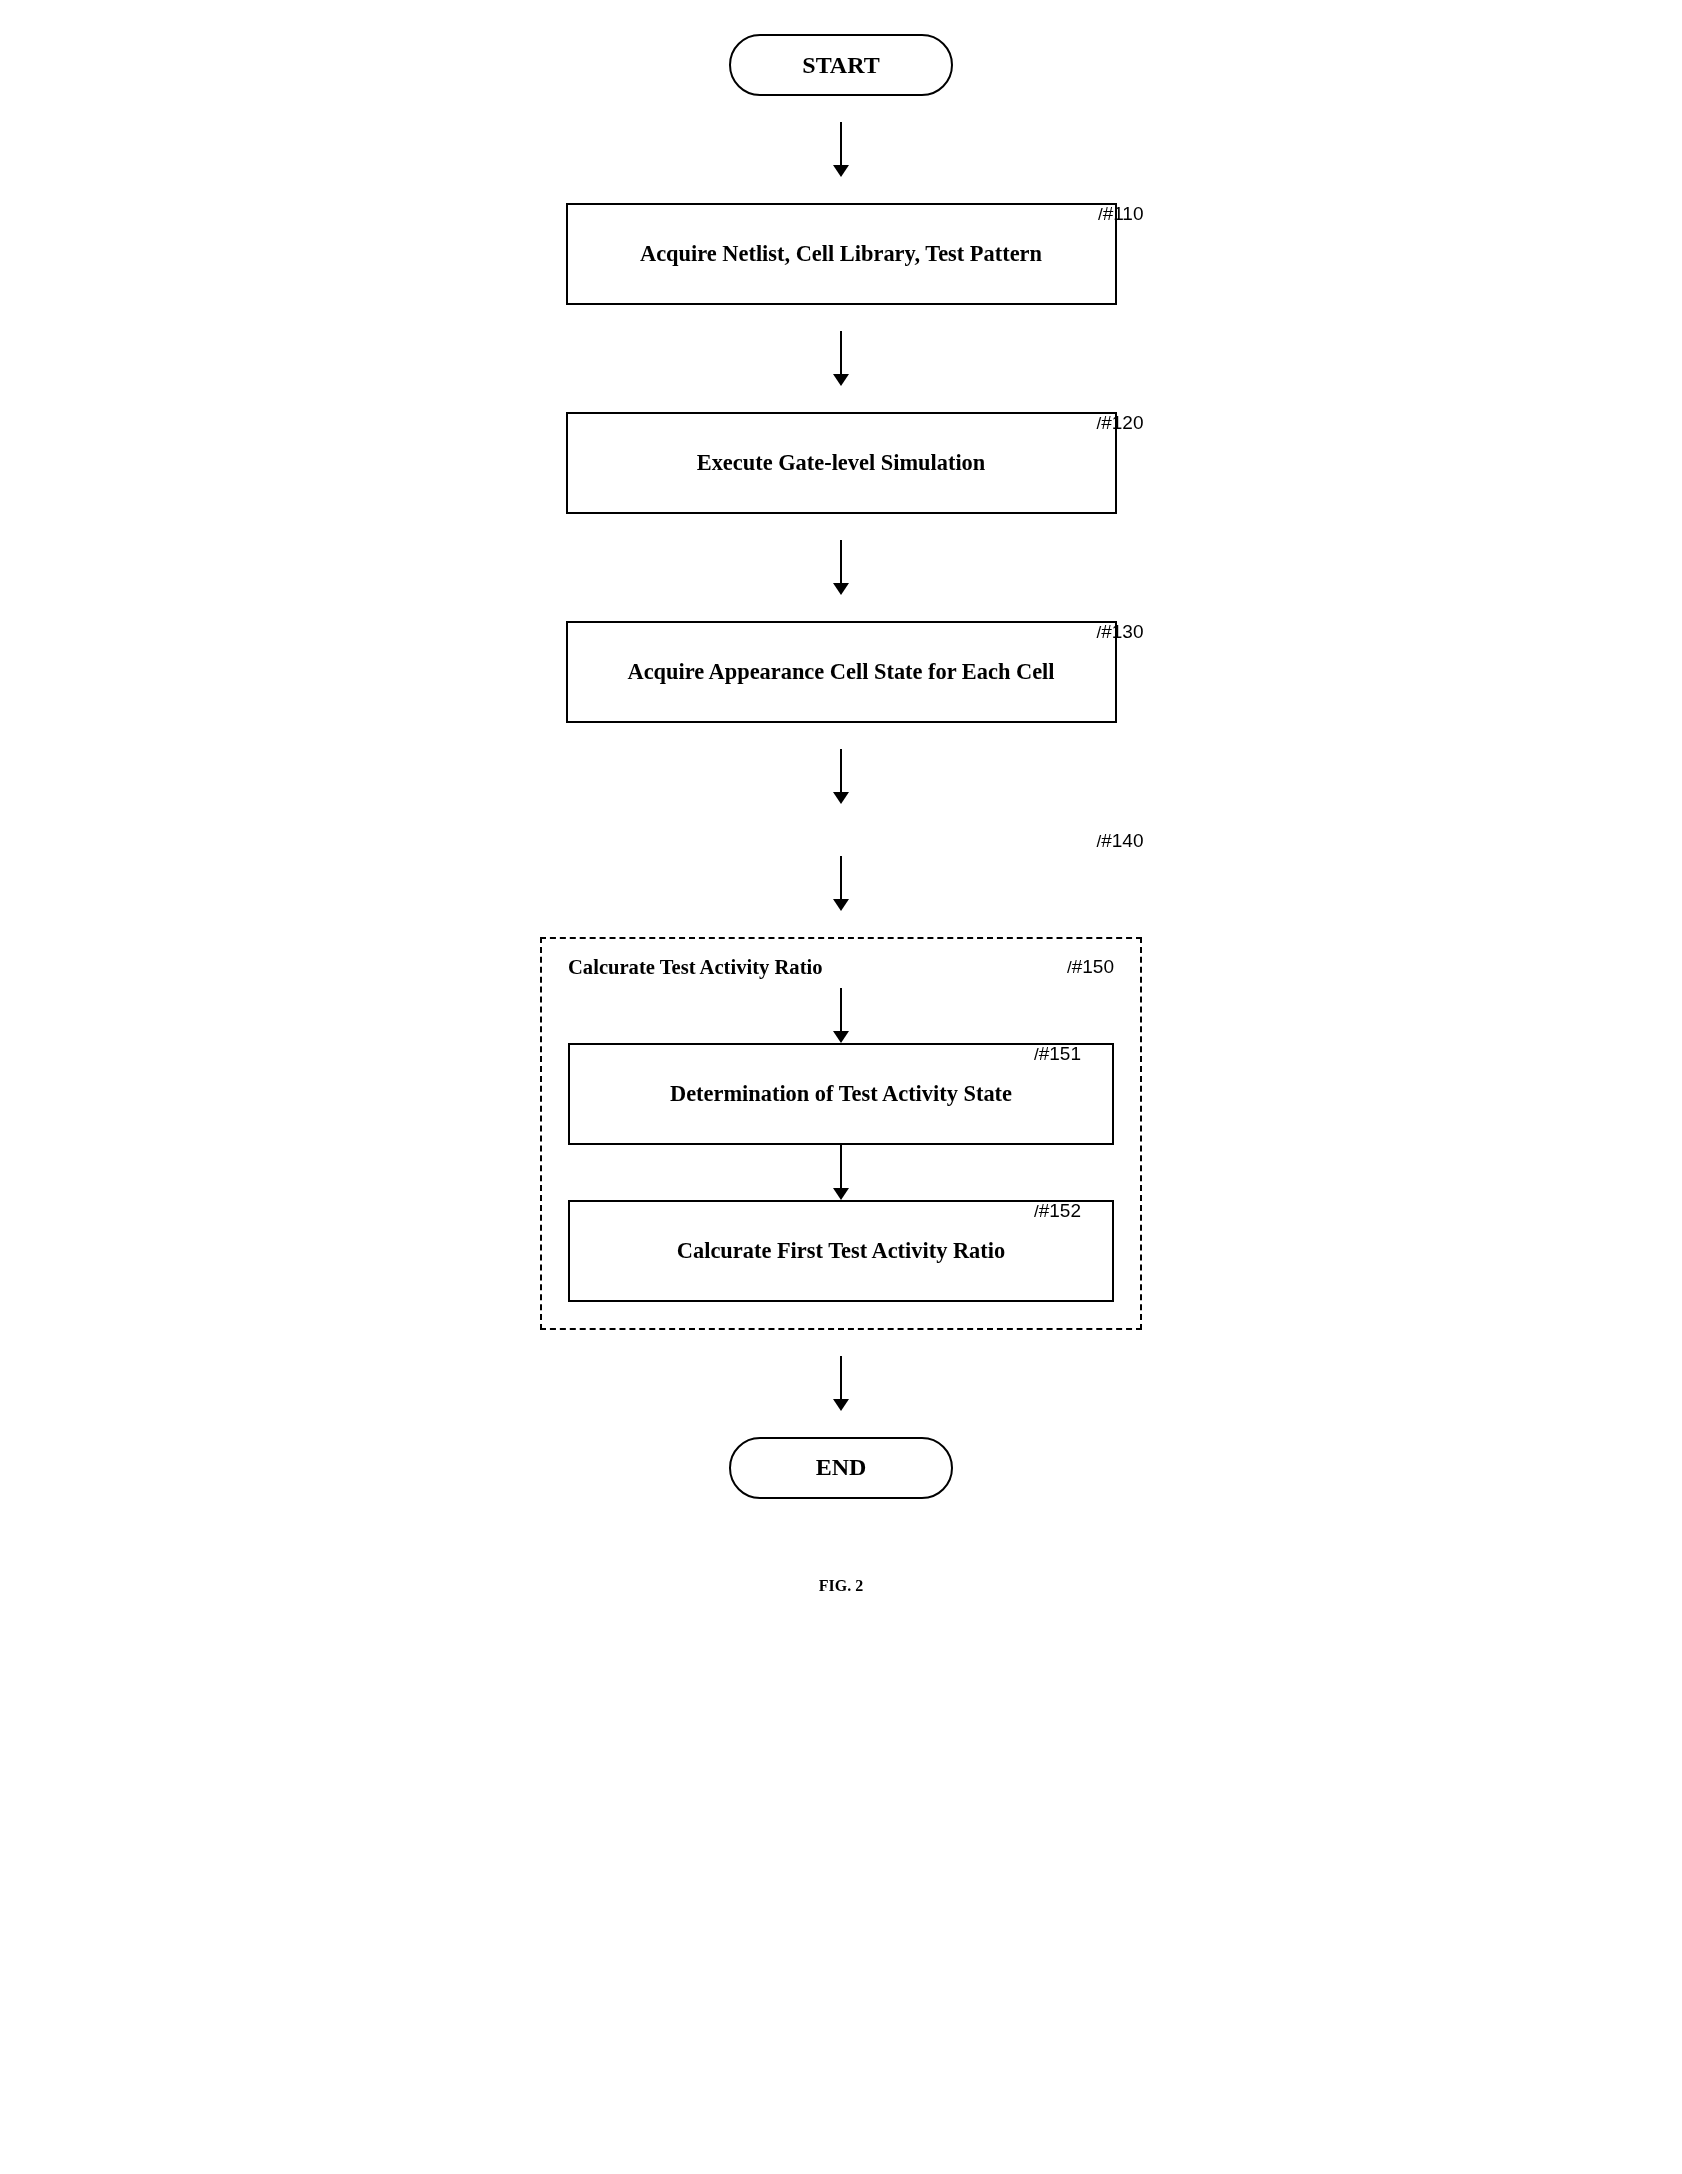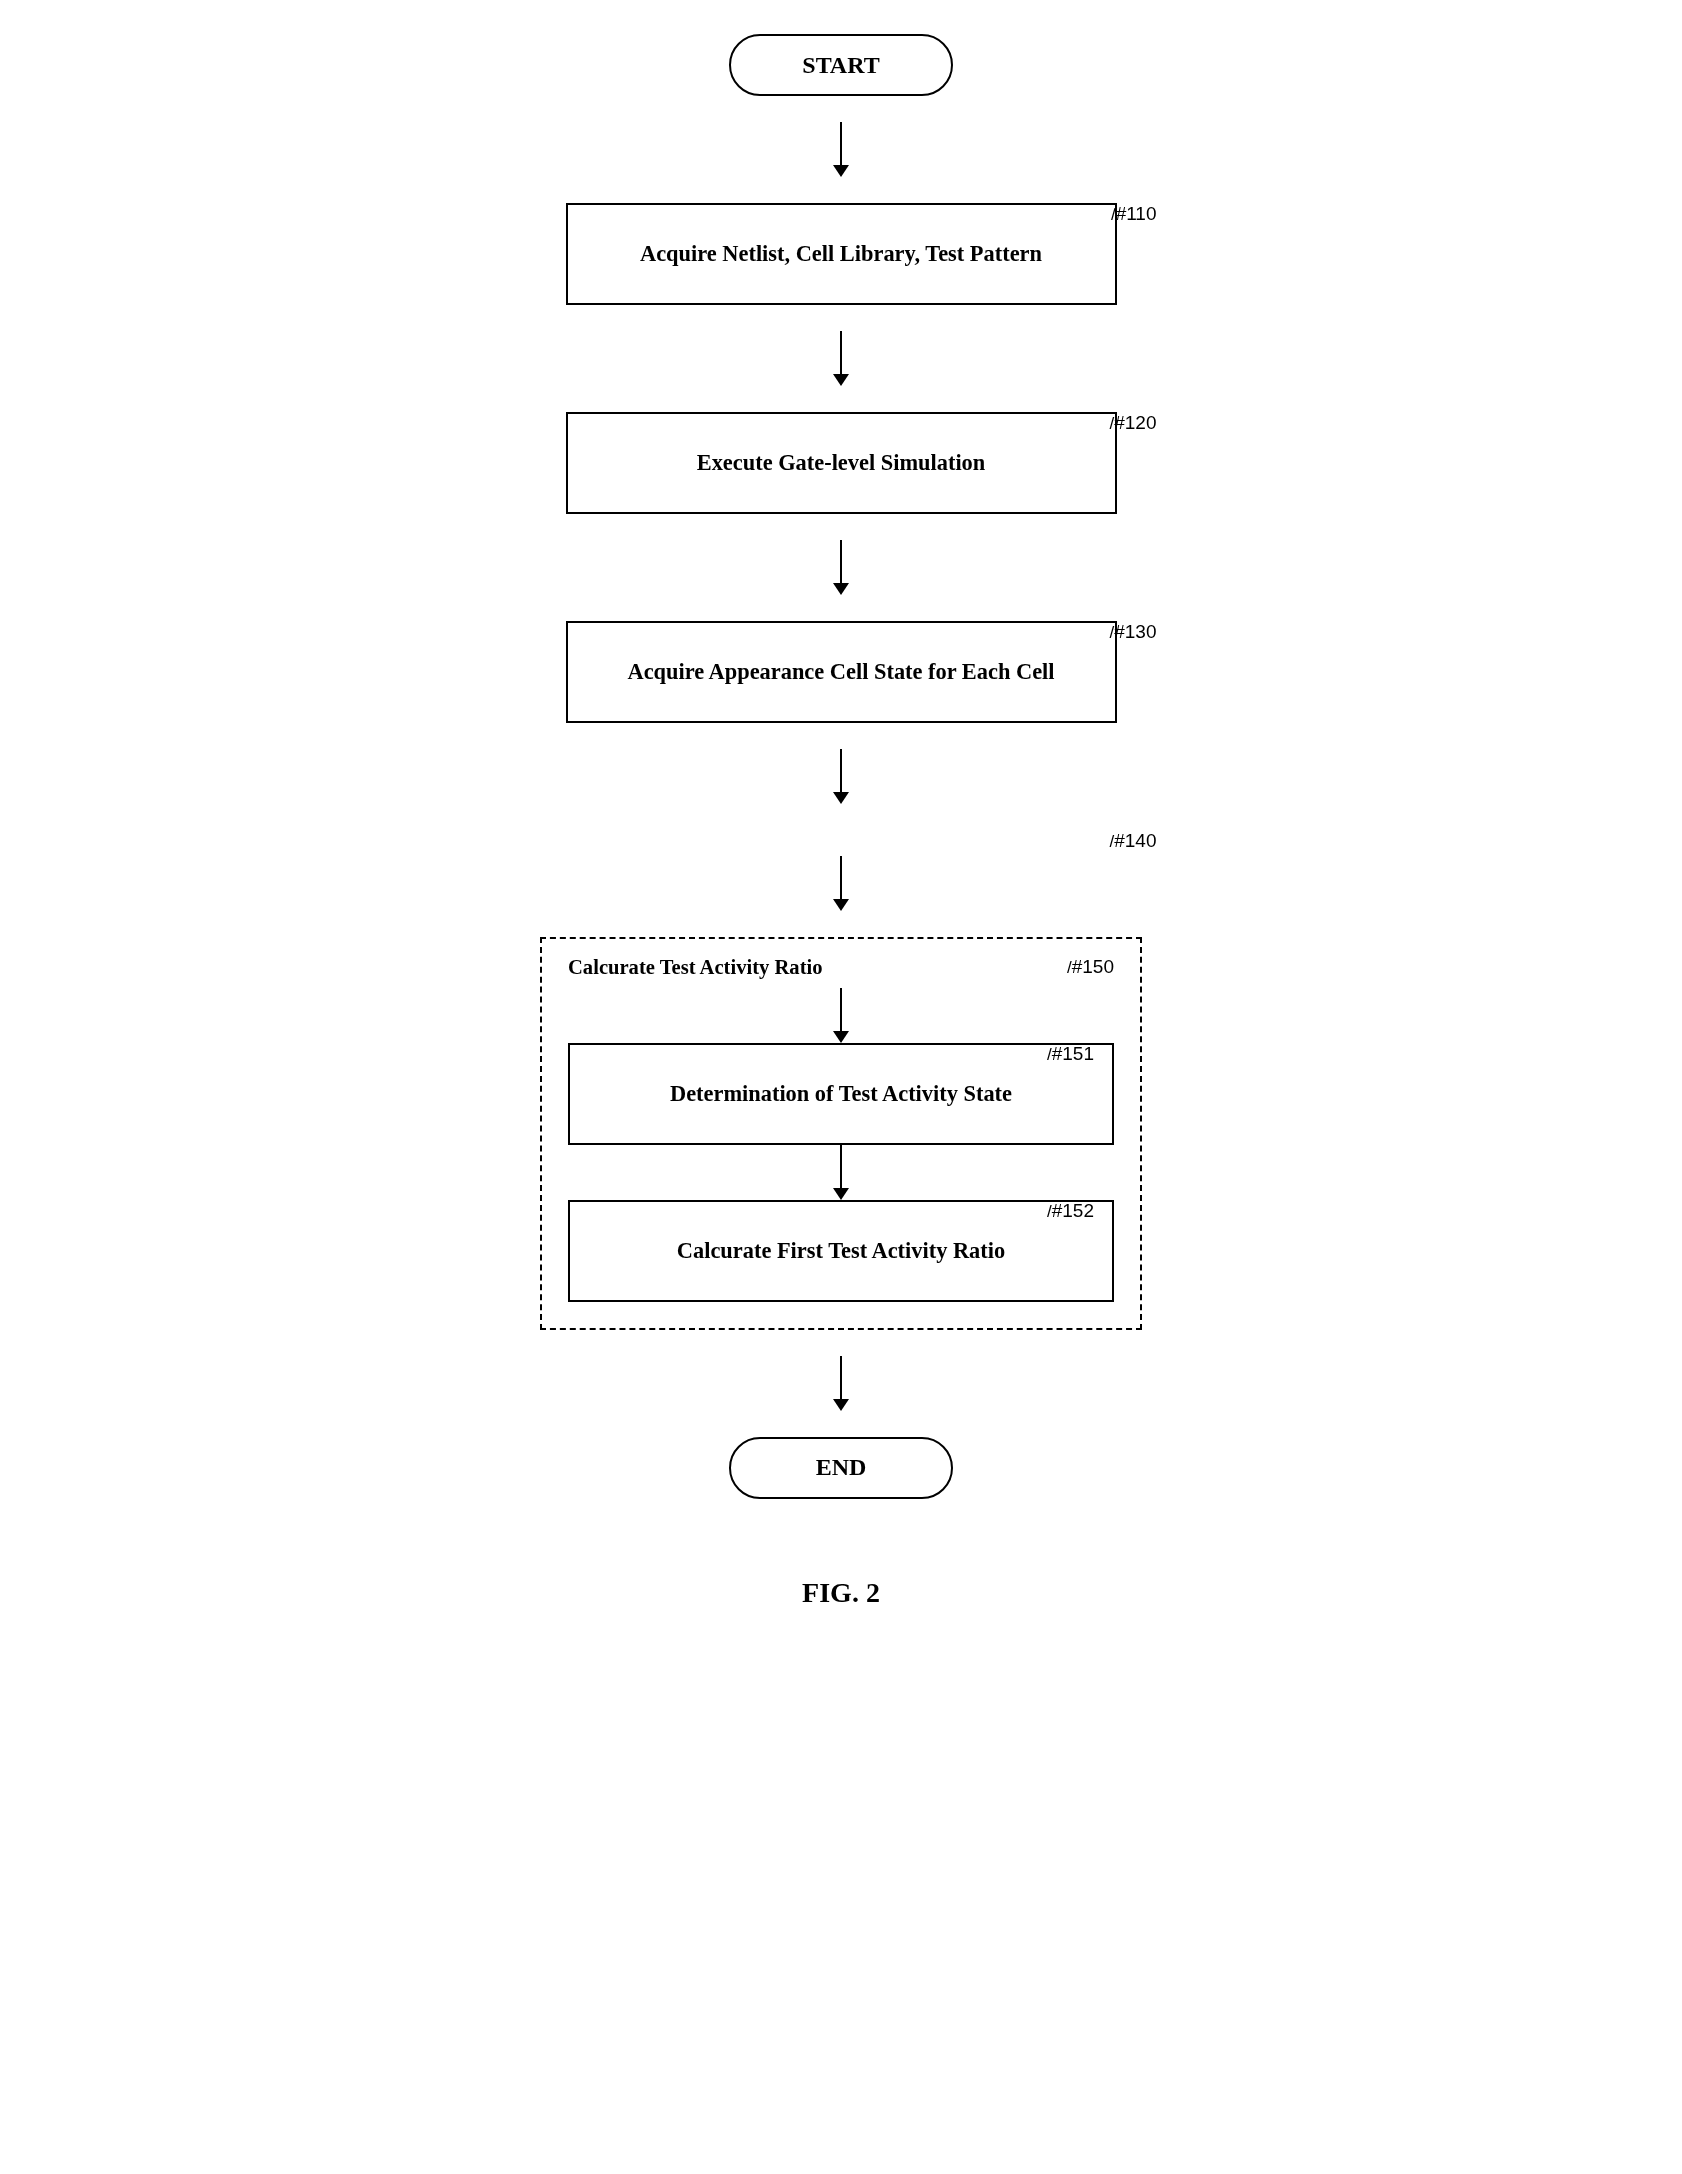--- a/index.html
+++ b/index.html
@@ -71,21 +71,21 @@
     .step-row {
       display: flex;
       align-items: flex-start;
       position: relative;
       width: 100%;
       justify-content: center;
     }
 
     .step-label {
       position: absolute;
-      right: 20px;
+      right: 33px;
       top: 0;
       font-size: 19px;
       font-family: Arial, sans-serif;
       text-align: right;
     }
 
     
     .dashed-group {
       border: 2.6px dashed #000;
       padding: 17px 26px 26px 26px;
@@ -99,21 +99,21 @@
     .group-label {
       position: absolute;
       top: 13.8px;
       left: 17px;
       font-size: 20.6px;
       font-weight: bold;
     }
 
     
     .figure-caption {
-      font-size: 28px;
+      font-size: 16px;
       font-weight: bold;
       margin-top: 52px;
       text-align: center;
     }
 
     .tick-mark {
       font-size: 17px;
       font-family: Arial, sans-serif;
     }
   </style>

